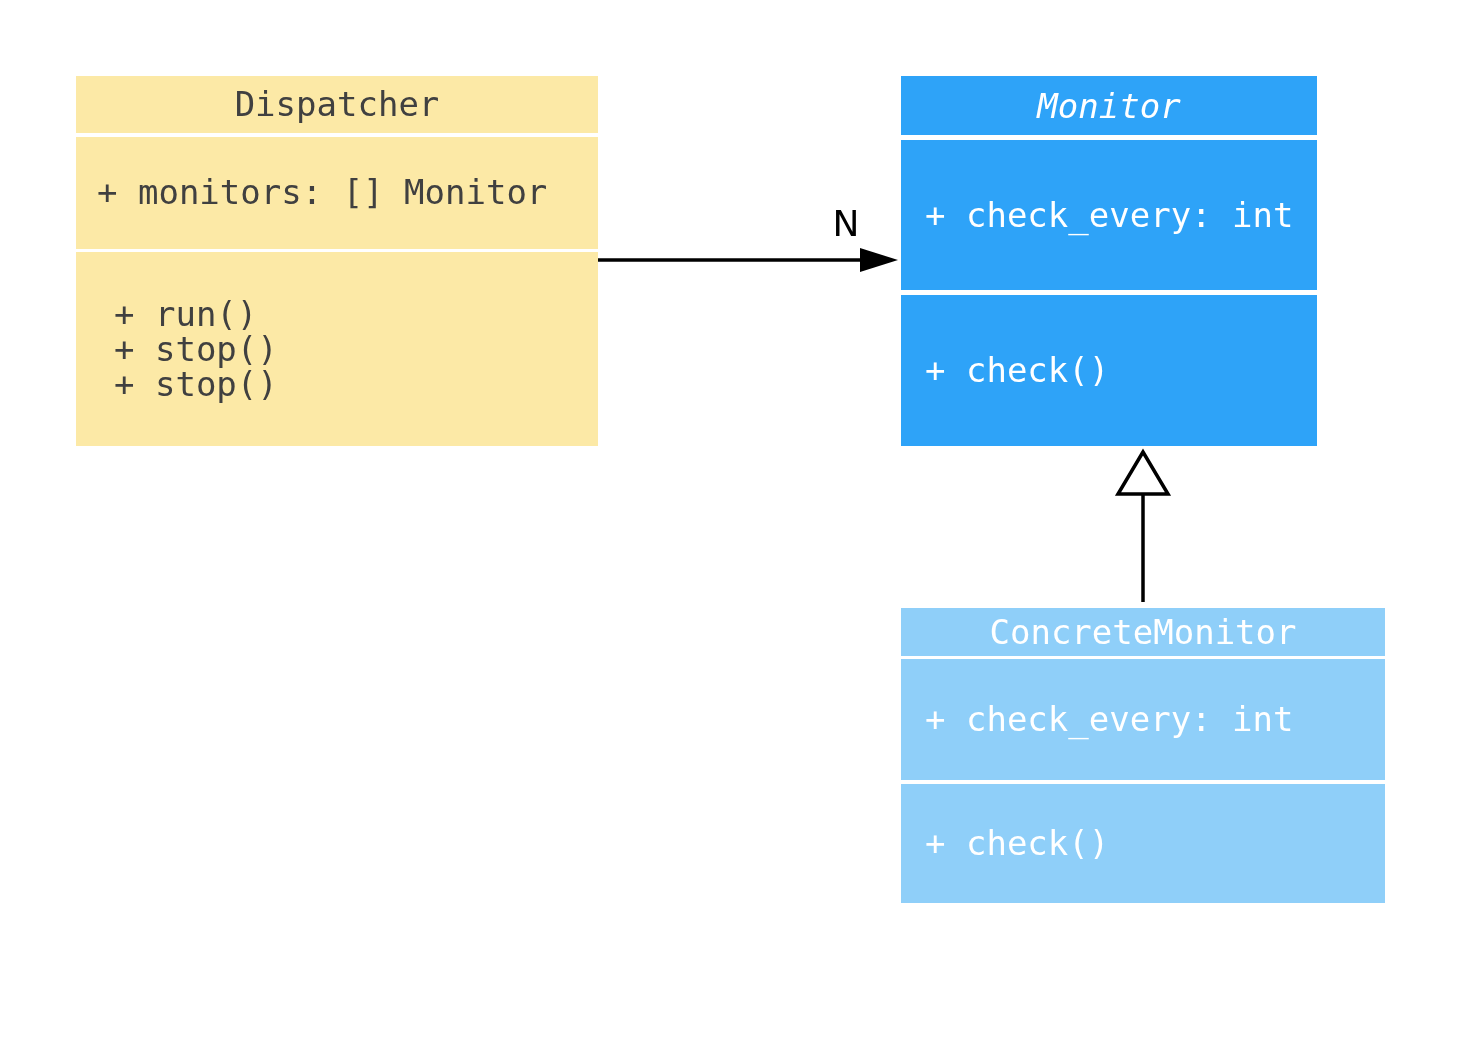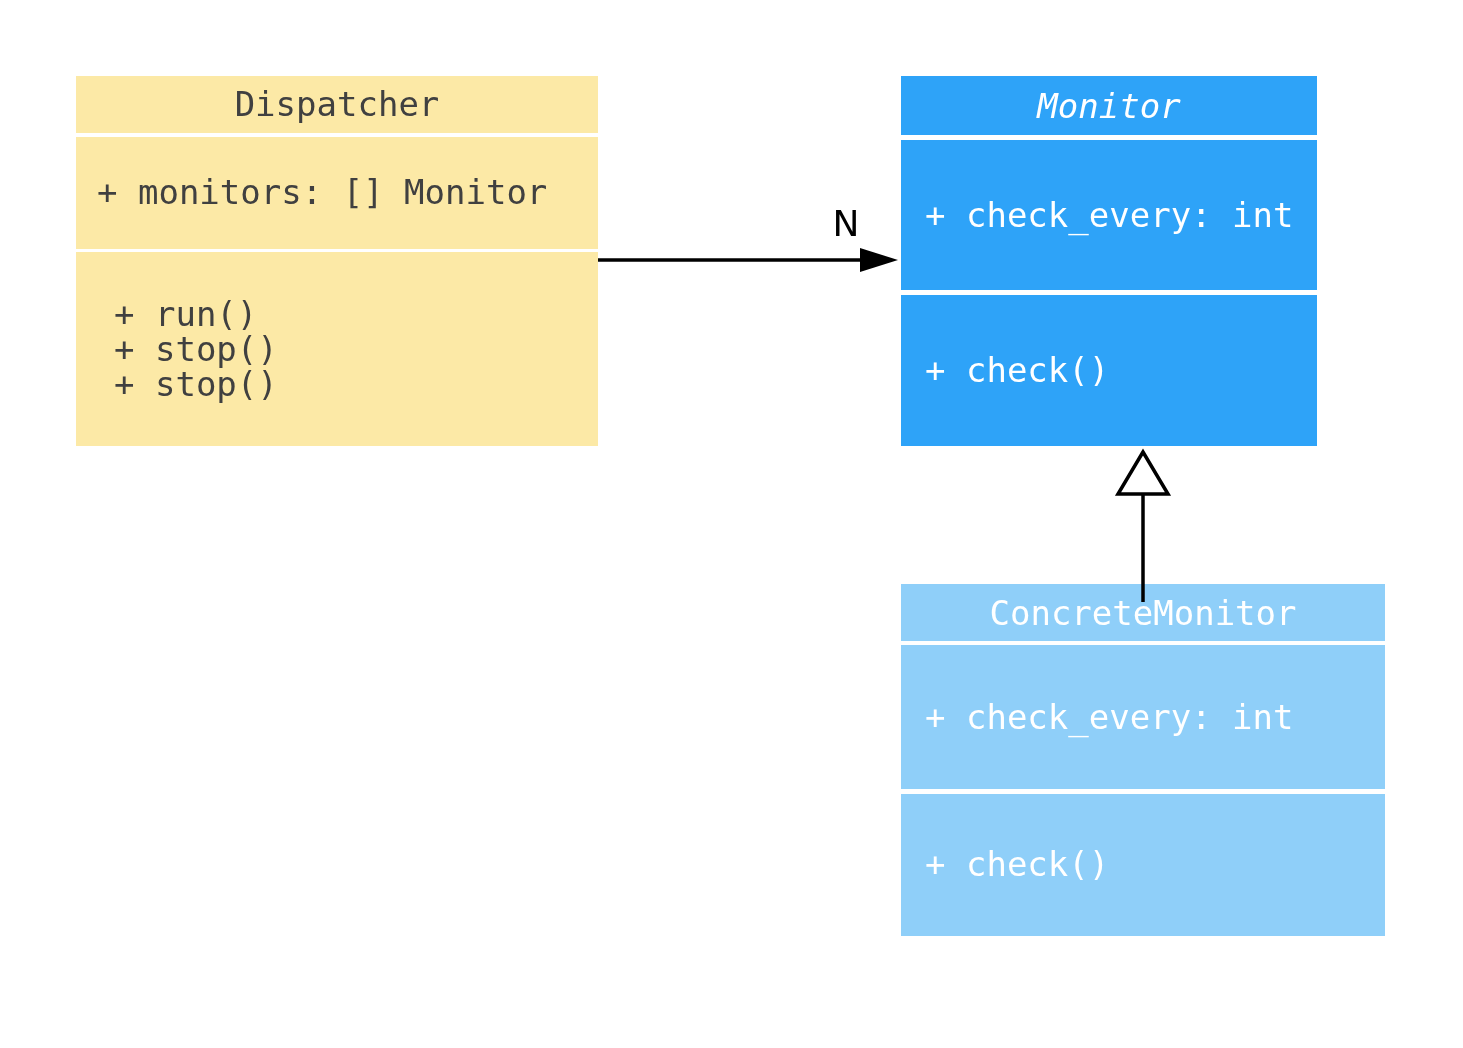--- a/index.html
+++ b/index.html
@@ -54,21 +54,21 @@
   #box-dispatcher .gap2 { height: 4px; }
   #box-dispatcher .method-section { height: 204px; padding-left: 38px; }
   
   #box-monitor { left: 901px; top: 76px; width: 416px; height: 370px; }
   #box-monitor .title-section { height: 59px; }
   #box-monitor .gap1 { height: 5px; }
   #box-monitor .attr-section { height: 150px; padding-left: 24px; }
   #box-monitor .gap2 { height: 5px; }
   #box-monitor .method-section { height: 151px; padding-left: 24px; }
   
-  #box-concrete-monitor { left: 901px; top: 584px; width: 484px; height: 352px; }
+  #box-concrete-monitor { left: 901px; top: 608px; width: 484px; height: 295px; }
   #box-concrete-monitor .title-section { height: 60px; }
   #box-concrete-monitor .gap1 { height: 4px; }
   #box-concrete-monitor .attr-section { height: 151px; padding-left: 24px; }
   #box-concrete-monitor .gap2 { height: 5px; }
   #box-concrete-monitor .method-section { height: 149px; padding-left: 24px; }
 
   .arrow-layer {
     position: absolute;
     left: 0;
     top: 0;

